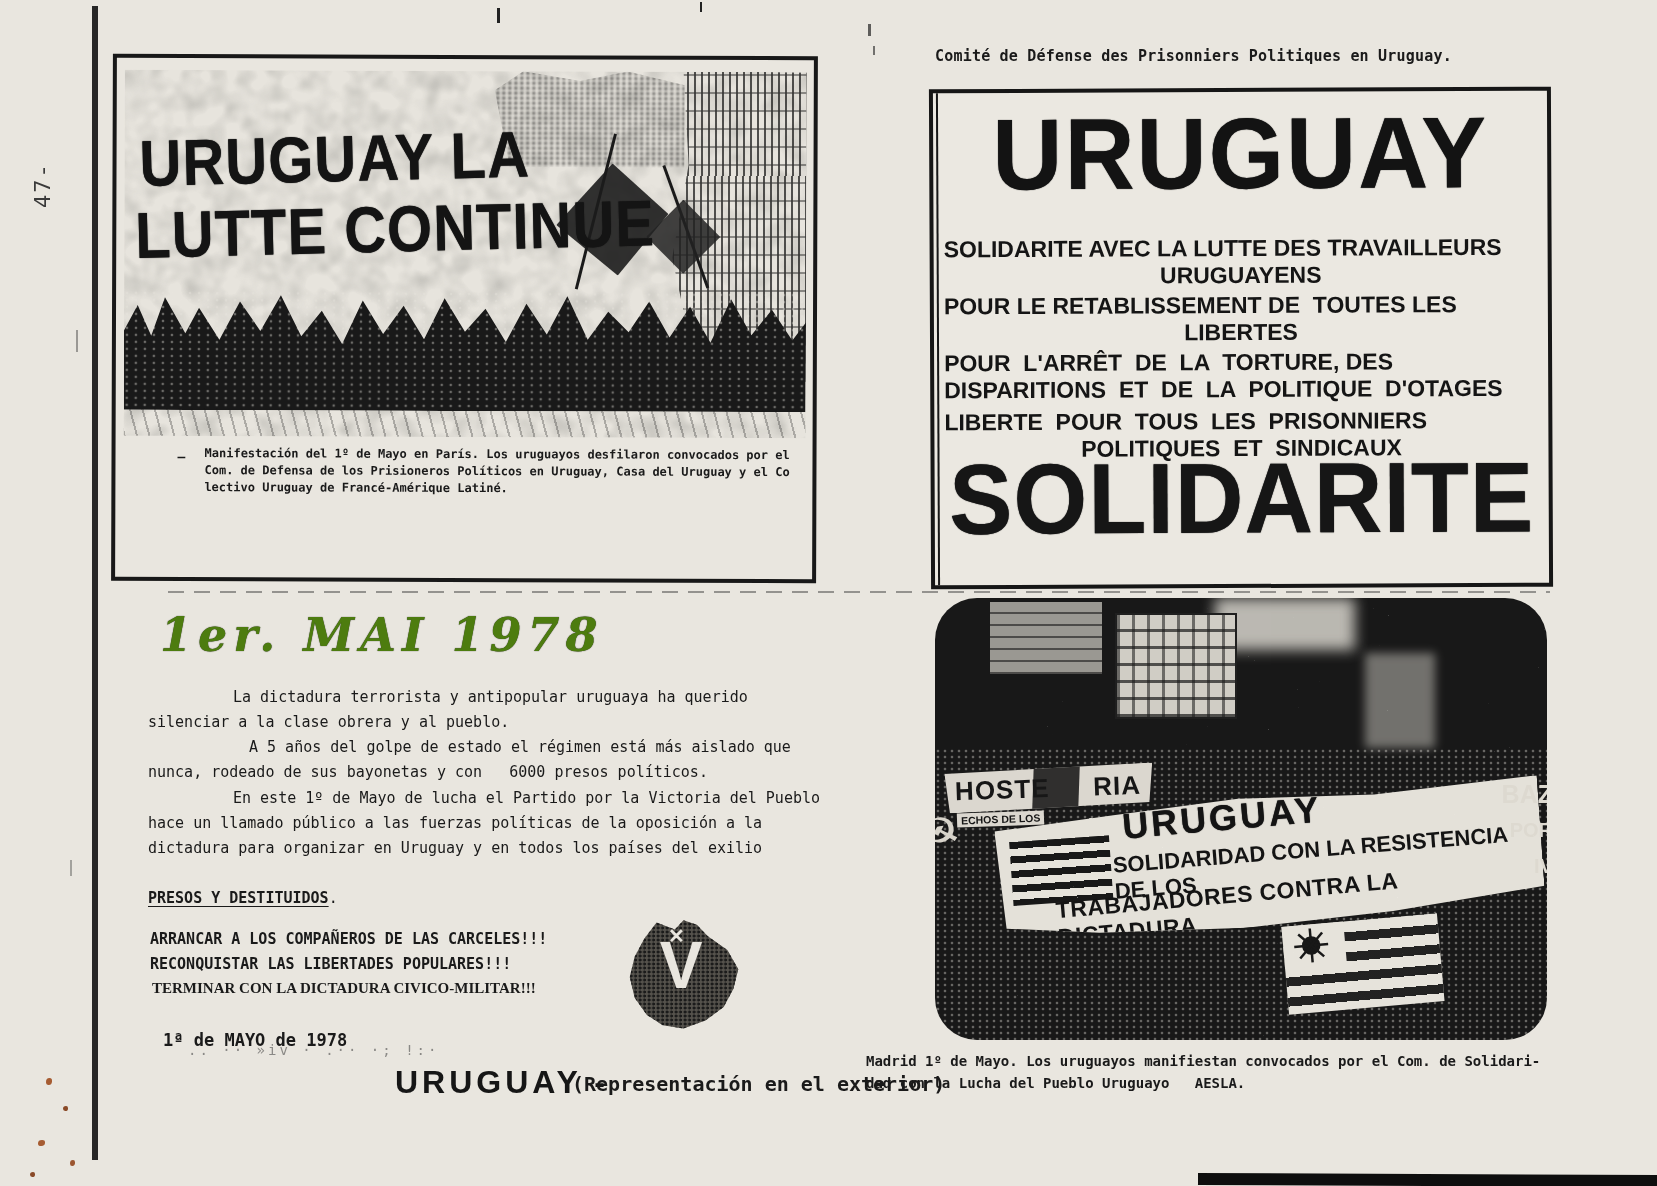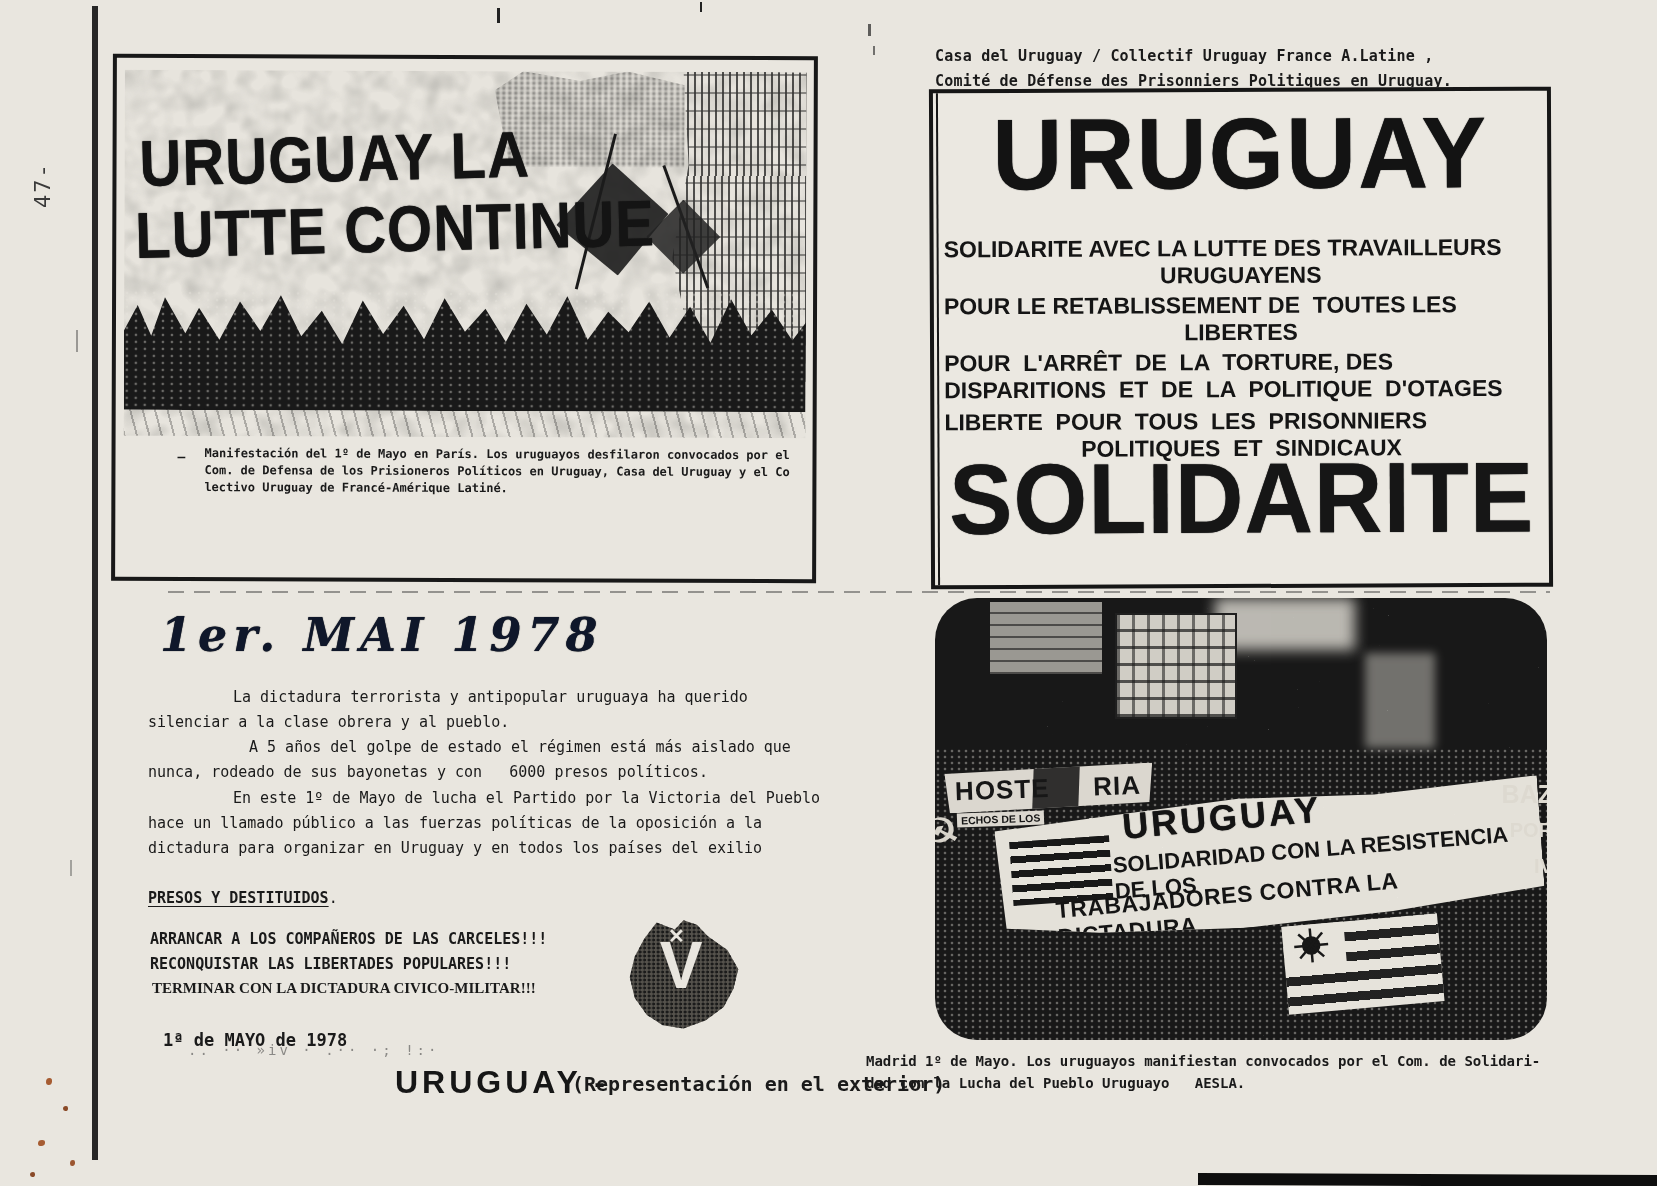--- a/index.html
+++ b/index.html
@@ -52,21 +52,21 @@
       92% 40%,95% 20%,98% 44%,100% 30%,100% 100%,0 100%);}
   .paris-crowd-tex{left:0;top:220px;width:682px;height:120px;opacity:.5;
     background:radial-gradient(circle at 3px 3px,rgba(232,229,222,.8) 1px,transparent 1.7px);
     background-size:9px 7px;}
   .paris-street{left:0;top:338px;width:682px;height:28px;opacity:.5;
     background:repeating-linear-gradient(75deg,rgba(20,20,20,.55) 0 2px,transparent 2px 12px);}
   .paris-caption{left:89px;top:387px;width:608px;font-size:12px;font-weight:bold;line-height:17px;}
   .caption-dash{left:62px;top:391px;font-size:13px;font-weight:bold;}
 
   .lp-title{left:160px;top:608px;font-family:"DejaVu Serif",serif;font-style:italic;font-weight:bold;
-    font-size:46px;letter-spacing:6px;color:#0f172a;text-shadow:0 0 1px #1b1b1b;}
+    font-size:46px;letter-spacing:6px;color:#4d7c0f;text-shadow:0 0 1px #1b1b1b;}
   .bodyline{font-size:15px;line-height:24.6px;font-weight:500;}
   .ul{text-decoration:underline;text-underline-offset:3px;}
   .sloganline{font-size:15px;font-weight:bold;}
 
   .pvp-logo{left:620px;top:918px;width:122px;height:114px;
     background:radial-gradient(circle at 2px 2px,#1b1b1b 1.25px,transparent 1.8px);
     background-size:4.5px 4px;background-color:#55524c;
     clip-path:polygon(30% 4%,45% 10%,52% 2%,63% 6%,72% 16%,88% 28%,97% 45%,93% 62%,85% 78%,
       70% 90%,52% 97%,35% 94%,22% 85%,12% 70%,8% 52%,12% 34%,20% 18%);}
   .pvp-v{left:28px;top:10px;width:66px;text-align:center;font-weight:900;font-size:64px;
@@ -220,21 +220,20 @@
   <div class="abs mono party-rep">(Representación en el exterior)</div>
   <div class="abs mono lp-date">1ª de MAYO de 1978</div>
 
   <div class="abs speck" style="left:46px;top:1078px;width:6px;height:7px;background:#a65c32;"></div>
   <div class="abs speck" style="left:63px;top:1106px;width:5px;height:5px;background:#8a4a28;"></div>
   <div class="abs speck" style="left:38px;top:1140px;width:7px;height:6px;background:#a65c32;"></div>
   <div class="abs speck" style="left:70px;top:1160px;width:5px;height:6px;background:#9c5630;"></div>
   <div class="abs speck" style="left:30px;top:1172px;width:5px;height:5px;background:#8a4a28;"></div>
 
   <div class="abs mono rp-header">
-    <div>Casa del Uruguay / Collectif Uruguay France A.Latine ,</div>
     <div>Comité de Défense des Prisonniers Politiques en Uruguay.</div>
   </div>
 
   <section class="abs poster">
     <div class="abs poster-innerline"></div>
     <div class="abs poster-title">URUGUAY</div>
 
     <div class="abs slogan" style="top:143px;">
       <span class="pre">SOLIDARITE AVEC LA LUTTE DES TRAVAILLEURS</span>
       <span class="c pre">URUGUAYENS</span>

